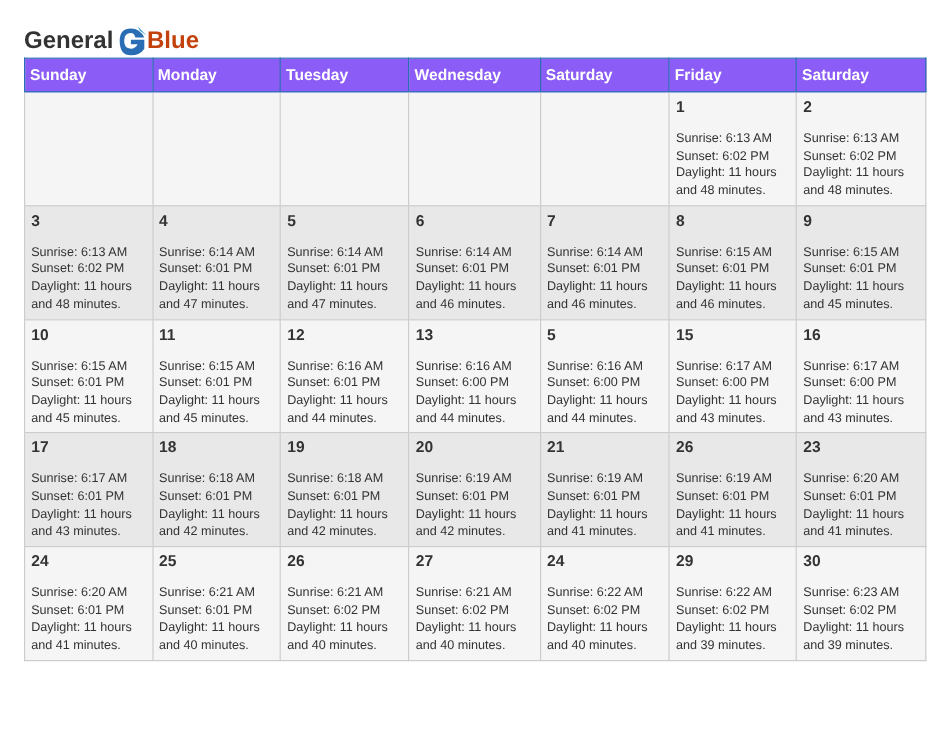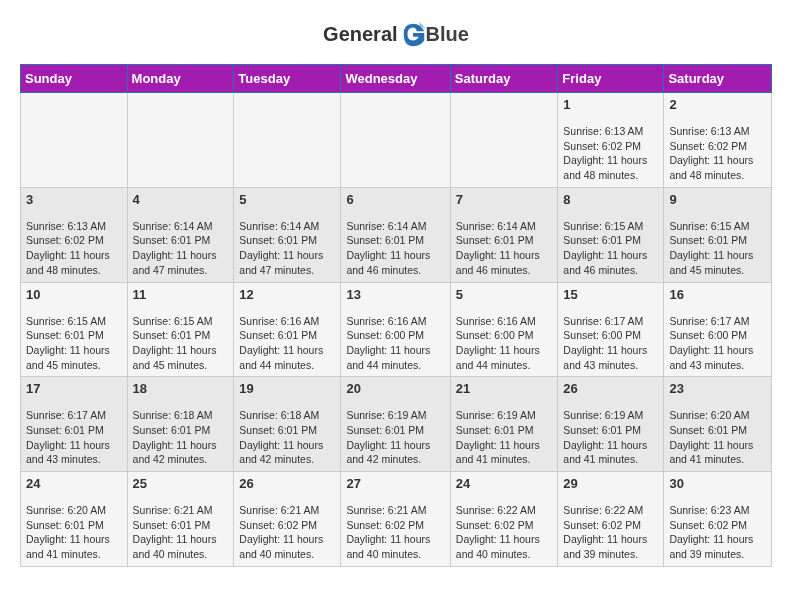--- a/index.html
+++ b/index.html
@@ -7,21 +7,22 @@
       font-family: Arial, sans-serif;
       background: #fff;
       width: 792px;
       min-height: 612px;
       padding: 20px;
     }
     .header-area {
       display: flex;
       justify-content: center;
       align-items: flex-start;
-      margin-bottom: 16px;
+      margin-bottom: 0;
+      flex-direction: column;
     }
     .logo {
       display: flex;
       align-items: center;
     }
     .logo-icon {
       width: 28px;
       height: 28px;
       margin-left: 2px;
     }
@@ -36,21 +37,21 @@
     .location-subtitle {
       font-size: 16px;
       color: #555;
     }
     table {
       width: 100%;
       border-collapse: collapse;
       font-size: 11px;
     }
     thead tr th {
-      background-color: #a21caf;
+      background-color: #8b5cf6;
       color: #fff;
       padding: 6px 4px;
       text-align: left;
       font-size: 13px;
       font-weight: bold;
       border: 1px solid #2a6db5;
       margin-left: 47px;
     }
     tbody tr td {
       vertical-align: top;
@@ -85,21 +86,21 @@
 </head>
 <body>
 
 <div class="header-area">
   <div class="logo">
     <span style="font-size:20px;font-weight:bold;color:#333;">General</span>
     <svg class="logo-icon" viewBox="0 0 30 30" xmlns="http://www.w3.org/2000/svg">
       <path d="M14 4 Q22 4 26 12 L18 12 Q17 8 14 8 Q8 8 8 15 Q8 22 14 22 Q18 22 20 18 L14 18 L14 14 L26 14 L26 22 Q22 28 14 28 Q4 28 4 15 Q4 4 14 4 Z" fill="#2a6db5"></path>
       <path d="M20 2 L28 10 L22 6 Z" fill="#4a9fd5"></path>
     </svg>
-    <span style="font-size:20px;font-weight:bold;color:#404040;margin-left:-2px;">Blue</span>
+    <span style="font-size:20px;font-weight:bold;color:#c2410c;margin-left:-2px;">Blue</span>
   </div>
 </div>
 
 <table>
   <thead>
     <tr>
     <th>Sunday</th>
         <th>Monday</th>
         <th>Tuesday</th>
         <th>Wednesday</th>

